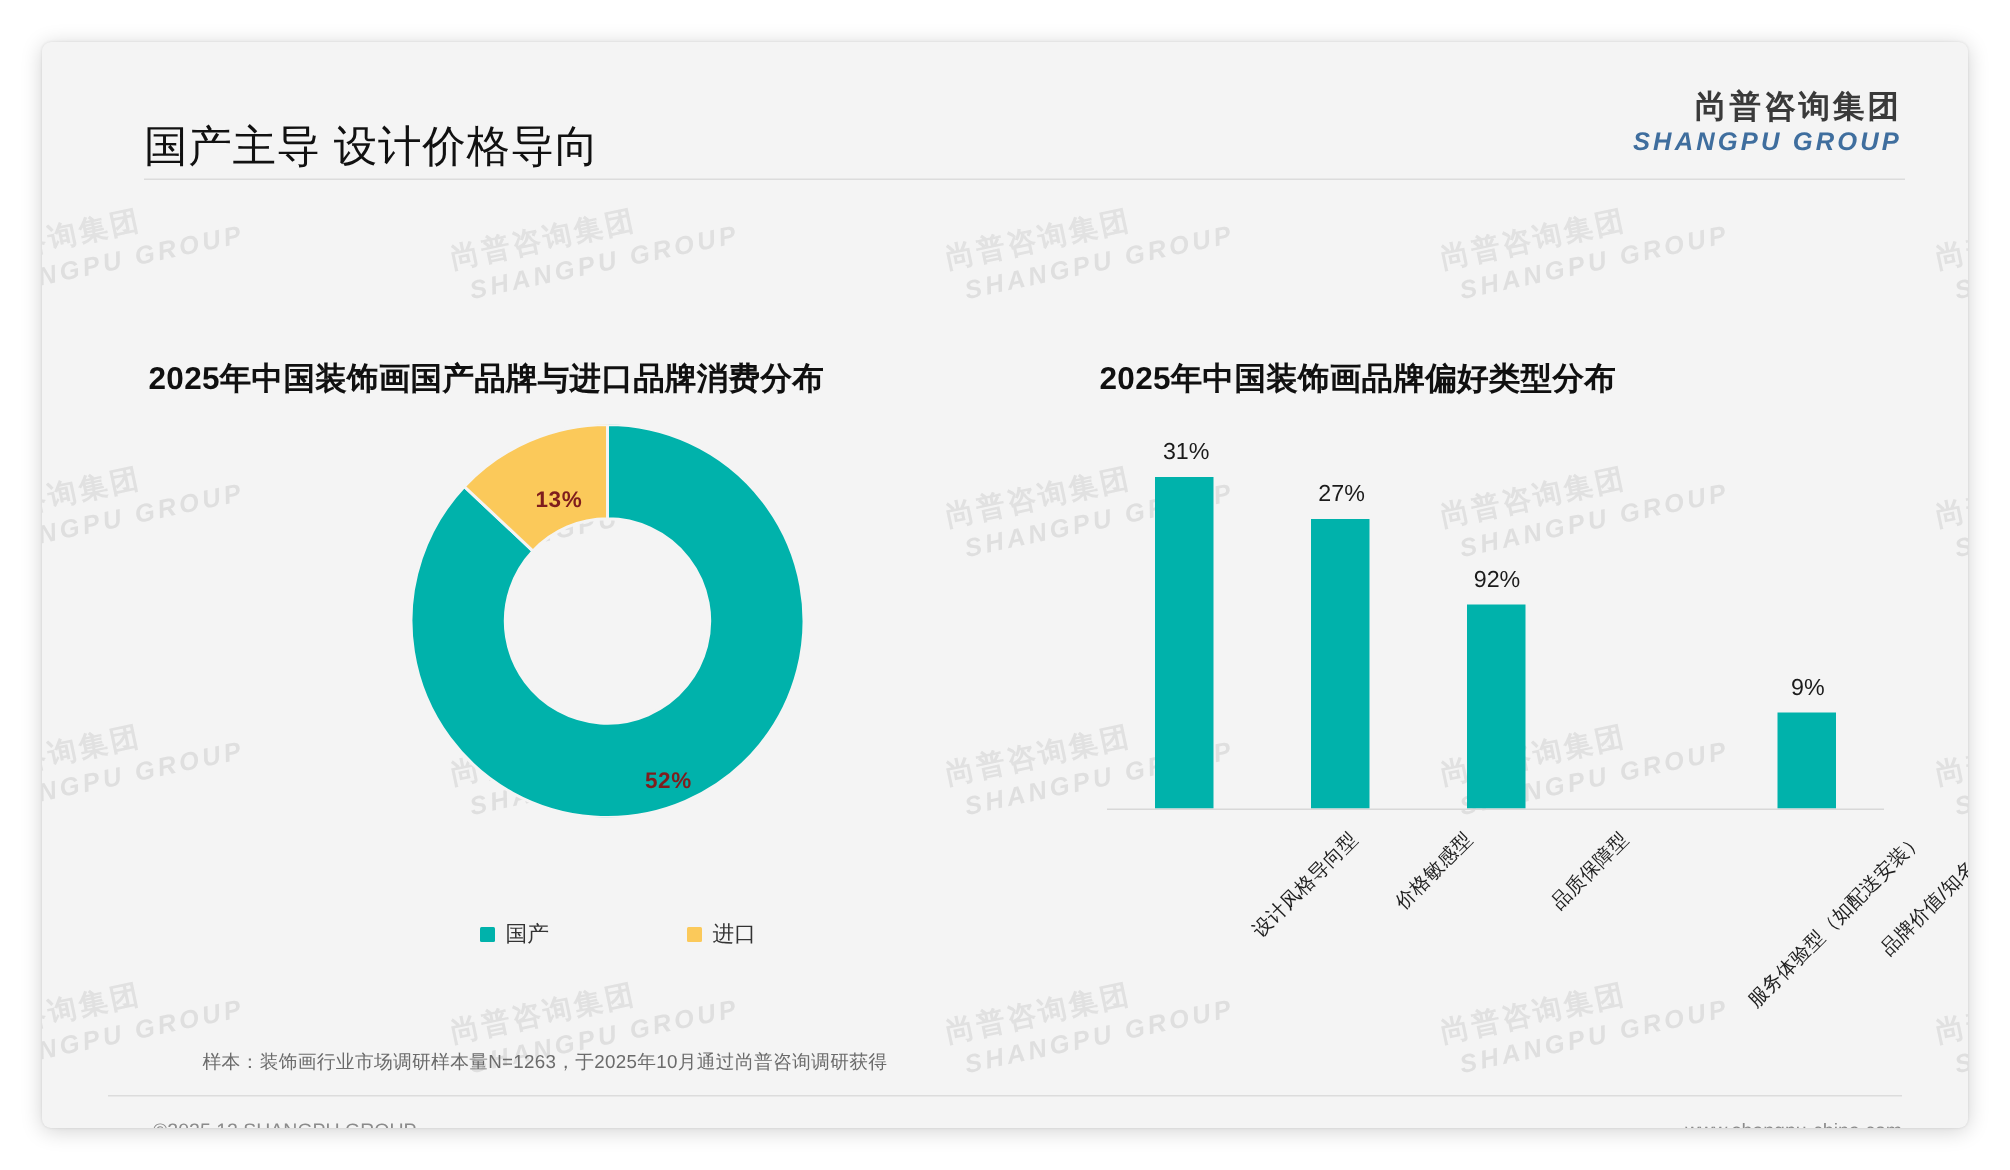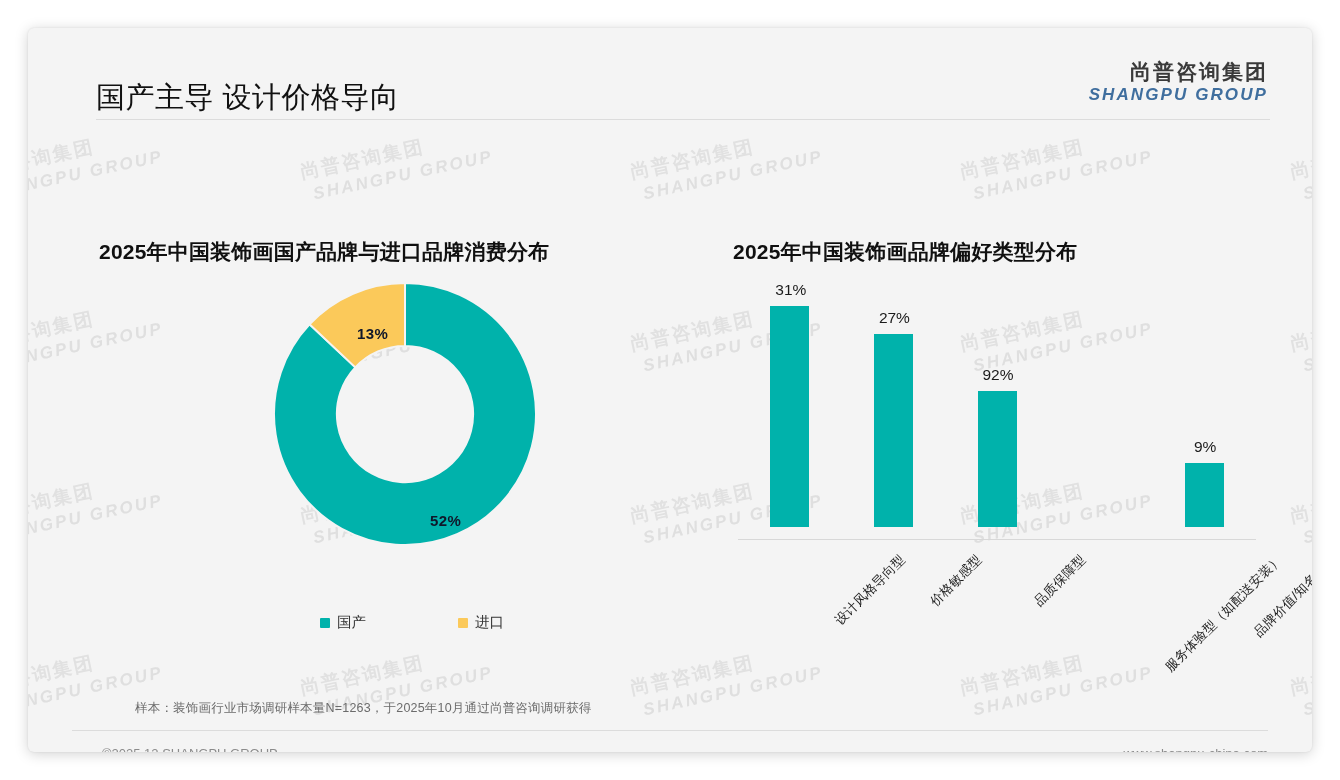--- a/index.html
+++ b/index.html
@@ -145,21 +145,21 @@
     left: 206px;
     top: 100px;
     width: 262px;
     height: 262px;
   }
   #donut-svg { display: block; }
   .slice-label {
     position: absolute;
     font-size: 15px;
     font-weight: 700;
-    color: #0f172a;
+    color: #7f1d1d;
     letter-spacing: .4px;
   }
   #donut-label-import  { left: 83px;  top: 42px;  }
   #donut-label-domestic{ left: 156px; top: 229px; }
 
   
   #donut-legend {
     position: absolute;
     left: 140px;
     top: 430px;
@@ -202,21 +202,21 @@
   #bar-baseline {
     position: absolute;
     left: 20px;
     top: 268px;
     width: 518px;
     height: 1px;
     background: #d8d8d8;
   }
   .bar-group {
     position: absolute;
-    bottom: 12px;
+    bottom: 0;
     width: 41px;
   }
   .bar-rect {
     position: absolute;
     bottom: 0;
     left: 0;
     width: 39px;
   }
   .bar-value {
     position: absolute;

